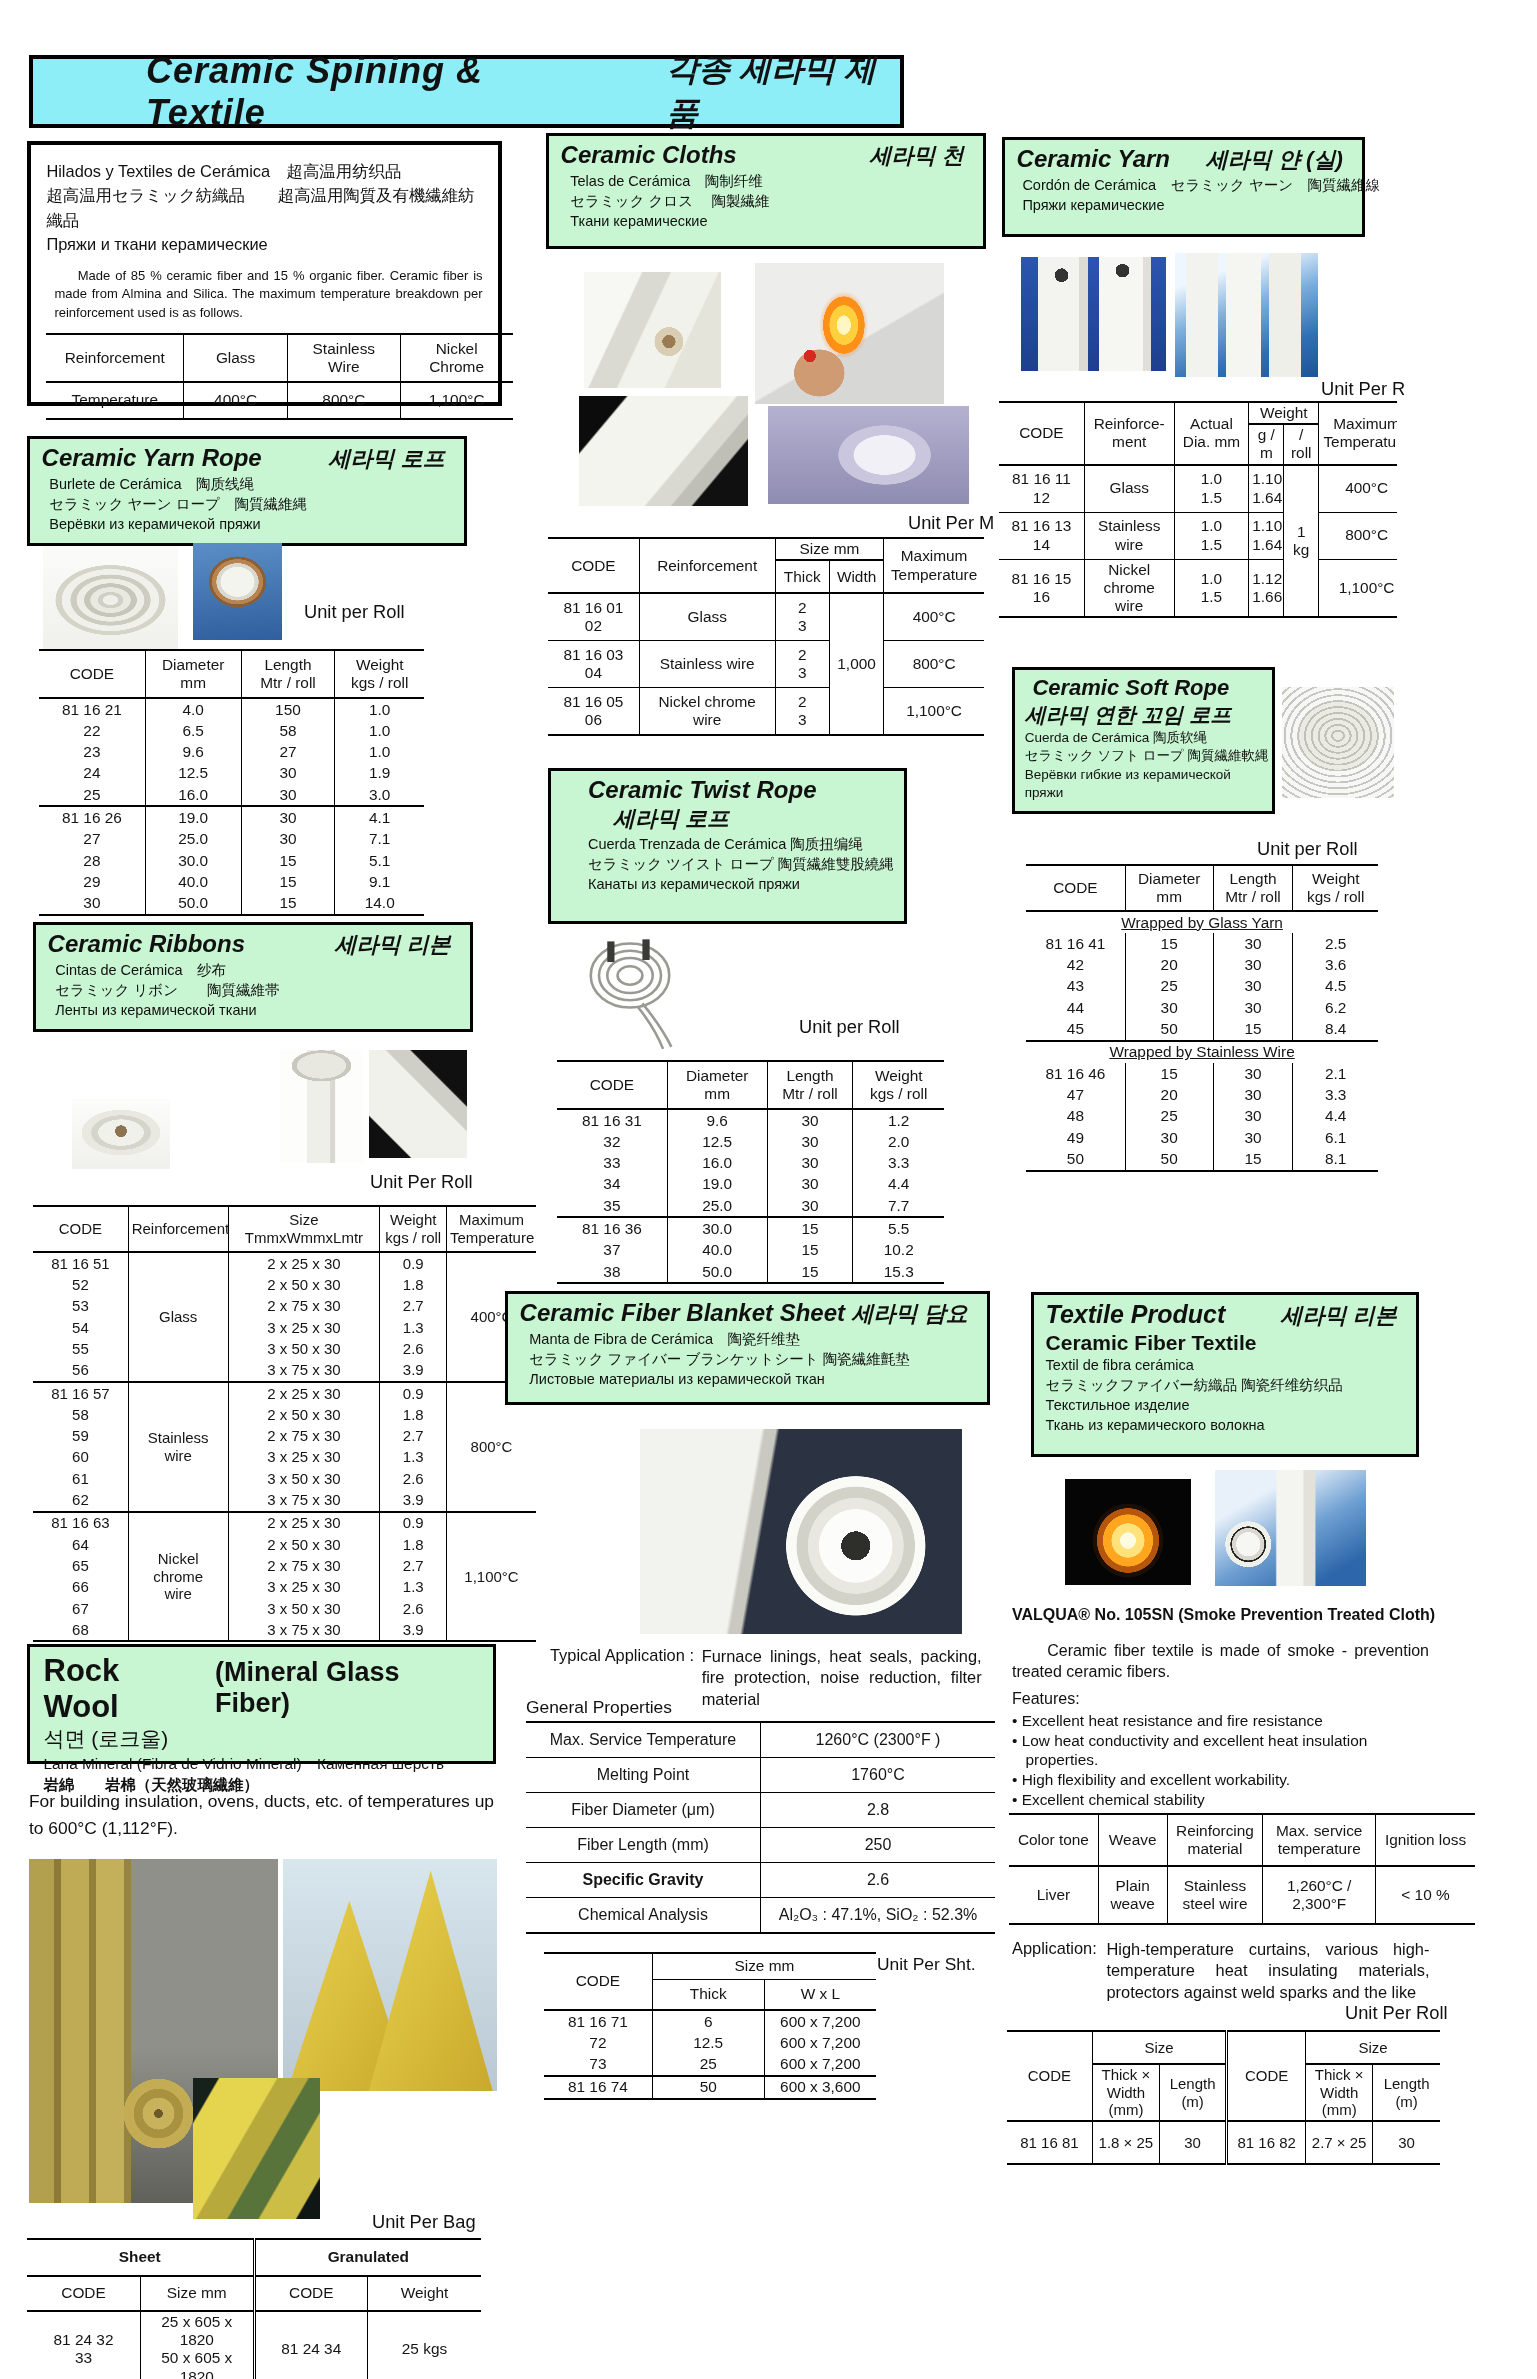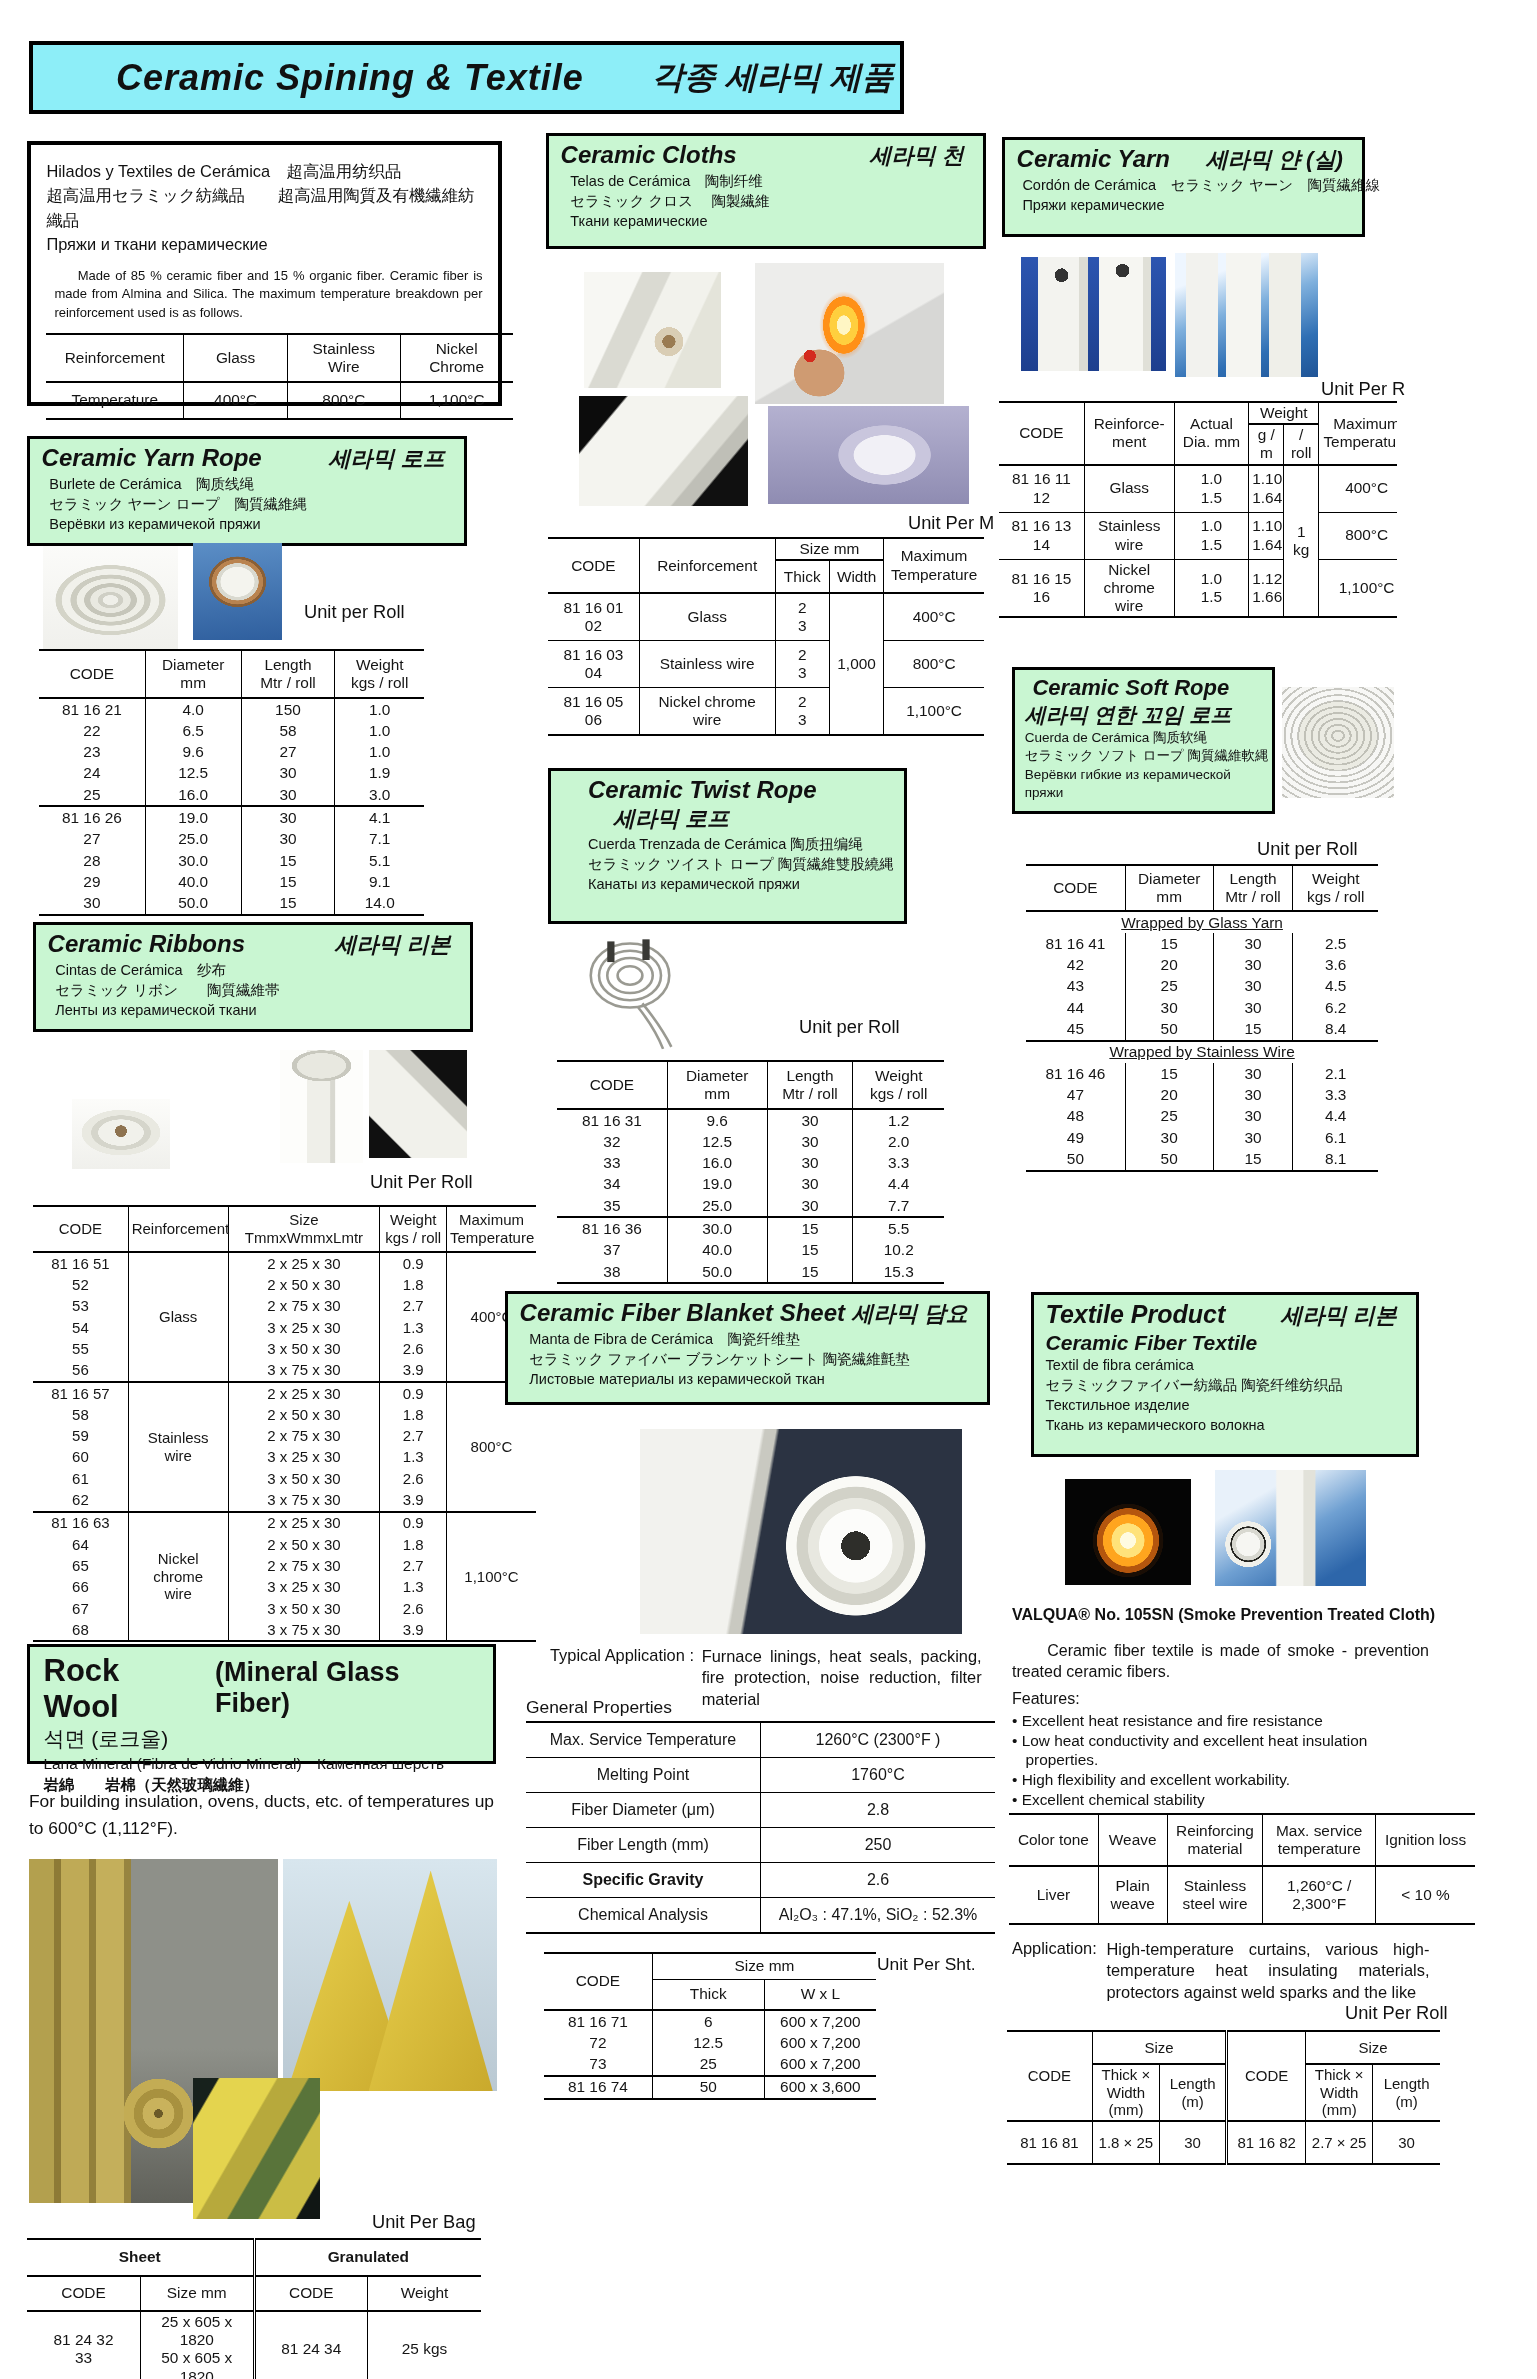--- a/index.html
+++ b/index.html
@@ -1,36 +1,36 @@
 <!DOCTYPE html>
 <html><head>
 <meta charset="utf-8">
 <style>
   html,body{margin:0;padding:0;background:#ffffff;}
   .page{position:relative;width:1537px;height:2379px;background:#ffffff;overflow:hidden;
         font-family:"Liberation Sans","DejaVu Sans",sans-serif;color:#111;}
   .abs{position:absolute;box-sizing:border-box;}
 
   
-  .banner{position:absolute;left:29px;top:41px;width:875px;height:73px;background:#8deef8;
+  .banner{position:absolute;left:29px;top:55px;width:875px;height:73px;background:#8deef8;
           border:4.8px solid #000;box-sizing:border-box;display:flex;align-items:center;
-          gap:68px;padding-left:83px;}
+          gap:68px;padding-left:113px;}
   .banner .en{font-size:36px;font-weight:bold;font-style:italic;letter-spacing:1px;}
   .banner .ko{font-size:32px;font-weight:bold;font-style:italic;}
 
   
   .wbox{position:absolute;background:#fff;border:4.8px solid #000;box-sizing:border-box;padding:13.5px 15.4px;}
   .wbox .ln{font-size:16.4px;line-height:1.5;}
   .wbox .para{font-size:13px;line-height:1.45;text-align:justify;margin-top:9.7px;text-indent:1.8em;margin-left:8px;}
 
   
   .gbox{position:absolute;background:#c9f6d2;border:3.9px solid #000;box-sizing:border-box;padding:4.8px 11.6px;}
   .trow{display:flex;justify-content:space-between;align-items:baseline;padding-right:7.7px;}
   .ten{font-style:italic;font-weight:bold;font-size:24px;white-space:nowrap;}
-  .ten2{font-style:italic;font-weight:bold;font-size:21px;}
+  .ten2{font-weight:bold;font-size:21px;}
   .tko{font-style:italic;font-weight:bold;font-size:22px;white-space:nowrap;}
   .sub{font-size:14.5px;line-height:1.38;white-space:nowrap;}
 
   .unit{position:absolute;font-size:18.3px;color:#111;white-space:nowrap;}
 
   
   .tbl{border-collapse:collapse;table-layout:fixed;color:#151515;
        border-top:2.9px solid #000;border-bottom:2.9px solid #000;
        border-left-style:hidden;border-right-style:hidden;font-size:15.4px;}
   .tbl th,.tbl td{border-left:1.4px solid #000;border-right:1.4px solid #000;text-align:center;

